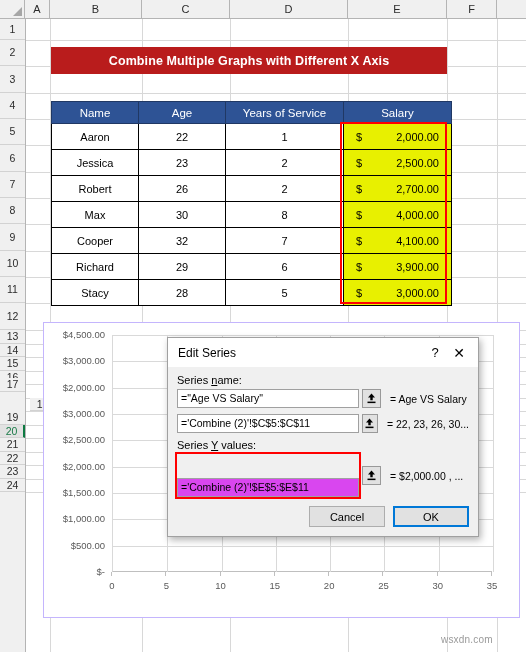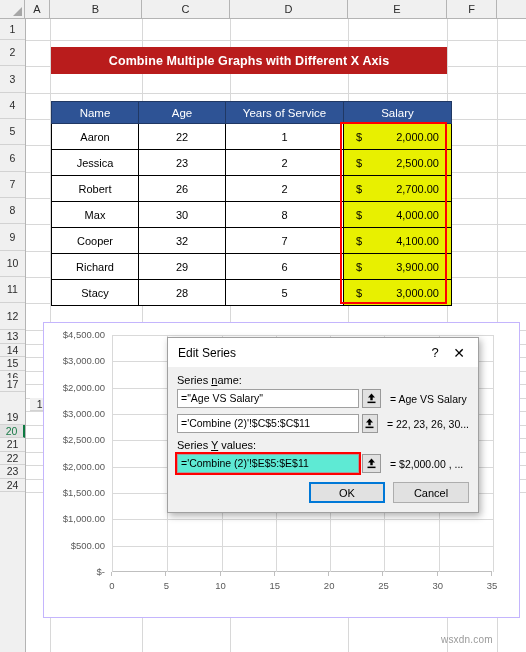--- a/index.html
+++ b/index.html
@@ -254,21 +254,22 @@
     border: 1px solid #a0a0a0;
     box-sizing: border-box;
     font-size: 10.5px;
     color: #000000;
     padding: 0 3px;
     line-height: 17px;
     white-space: nowrap;
     overflow: hidden;
   }
   .field-input.hl {
-    background: #5eead4;
+    background: #d946ef;
+    margin-top: 24px;
   }
   .field-input-wrap {
     position: relative;
     display: inline-block;
   }
   .field-hl-outline {
     position: absolute;
     top: -2px; left: -2px; right: -2px; bottom: -2px;
     border: 2px solid #ff0000;
     pointer-events: none;
@@ -590,20 +591,20 @@
           <svg width="13" height="13" viewBox="0 0 13 13" aria-hidden="true">
             <path d="M6.5 1.5 L10 5.5 L7.7 5.5 L7.7 8.3 L5.3 8.3 L5.3 5.5 L3 5.5 Z" fill="#000"></path>
             <rect x="2.5" y="9.6" width="8" height="1.5" fill="#000"></rect>
           </svg>
         </div>
         <div class="eq-preview">=  $2,000.00 ,  ...</div>
       </div>
     </div>
 
     <div class="dlg-buttons">
+      <div class="dlg-btn">Cancel</div>
       <div class="dlg-btn default">OK</div>
-      <div class="dlg-btn">Cancel</div>
     </div>
   </div>
 
   <div class="watermark" style="left:441px; top:634px;">wsxdn.com</div>
 
 </div>
 
 </body></html>

